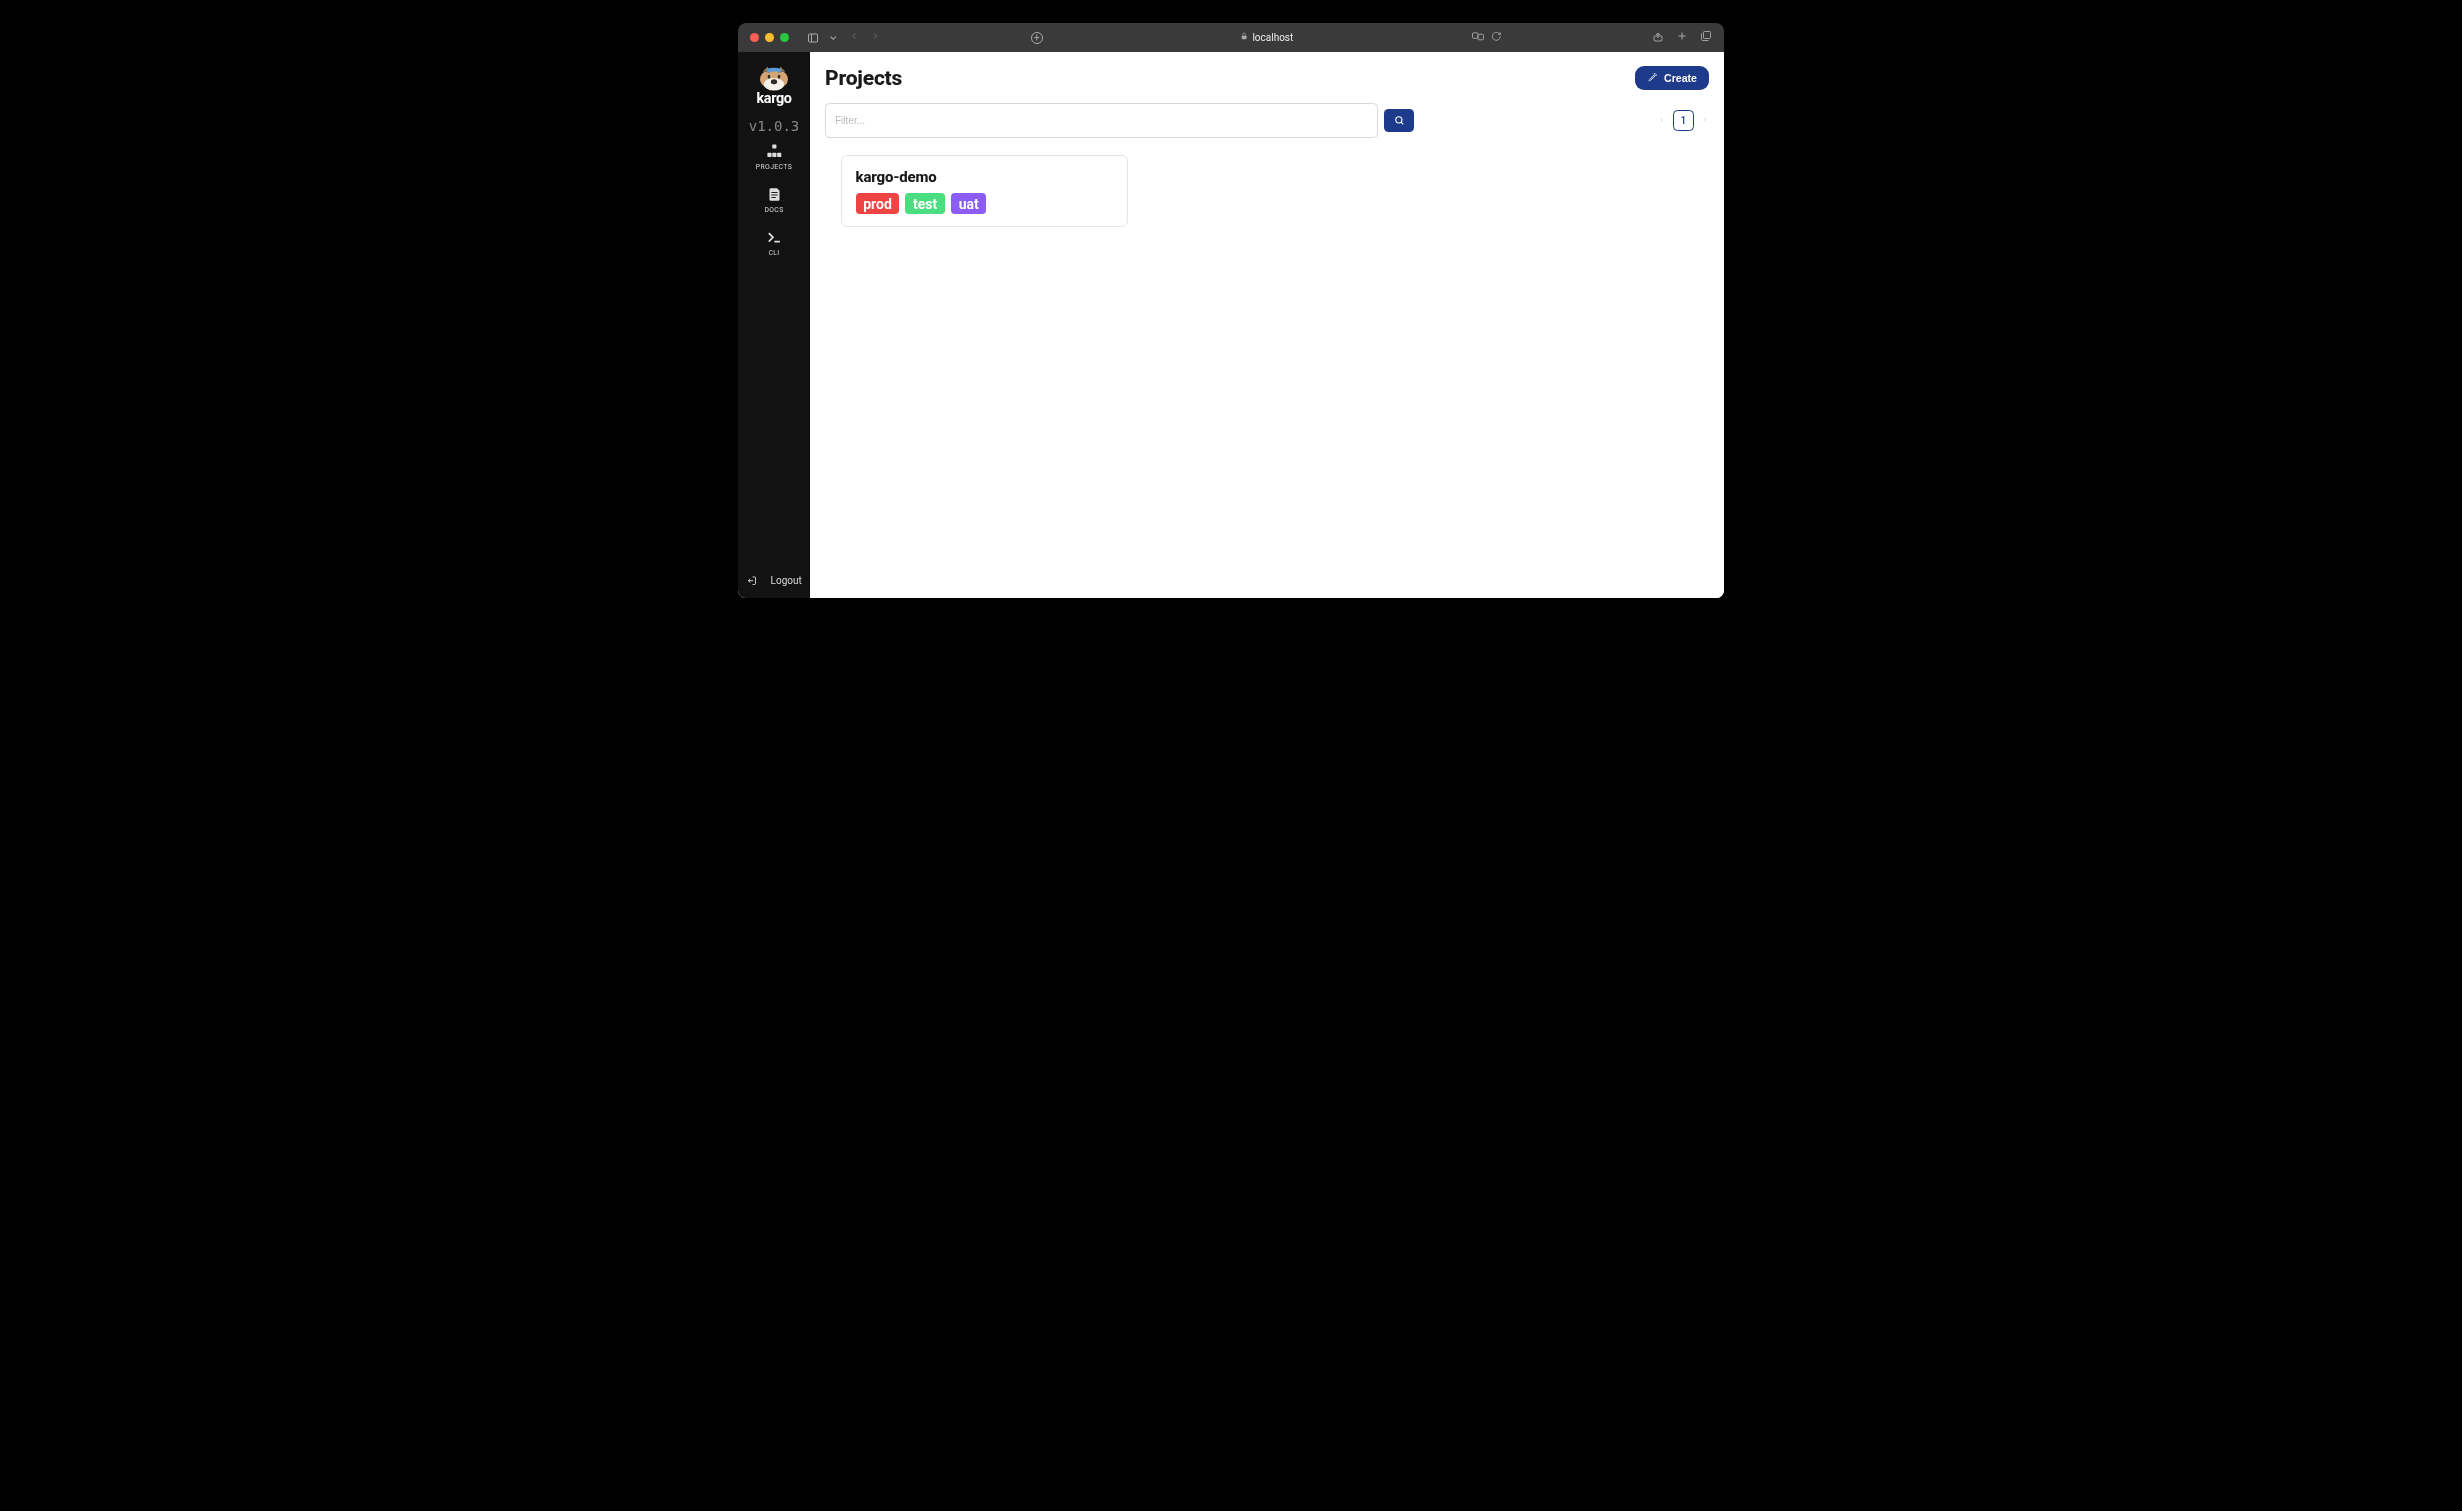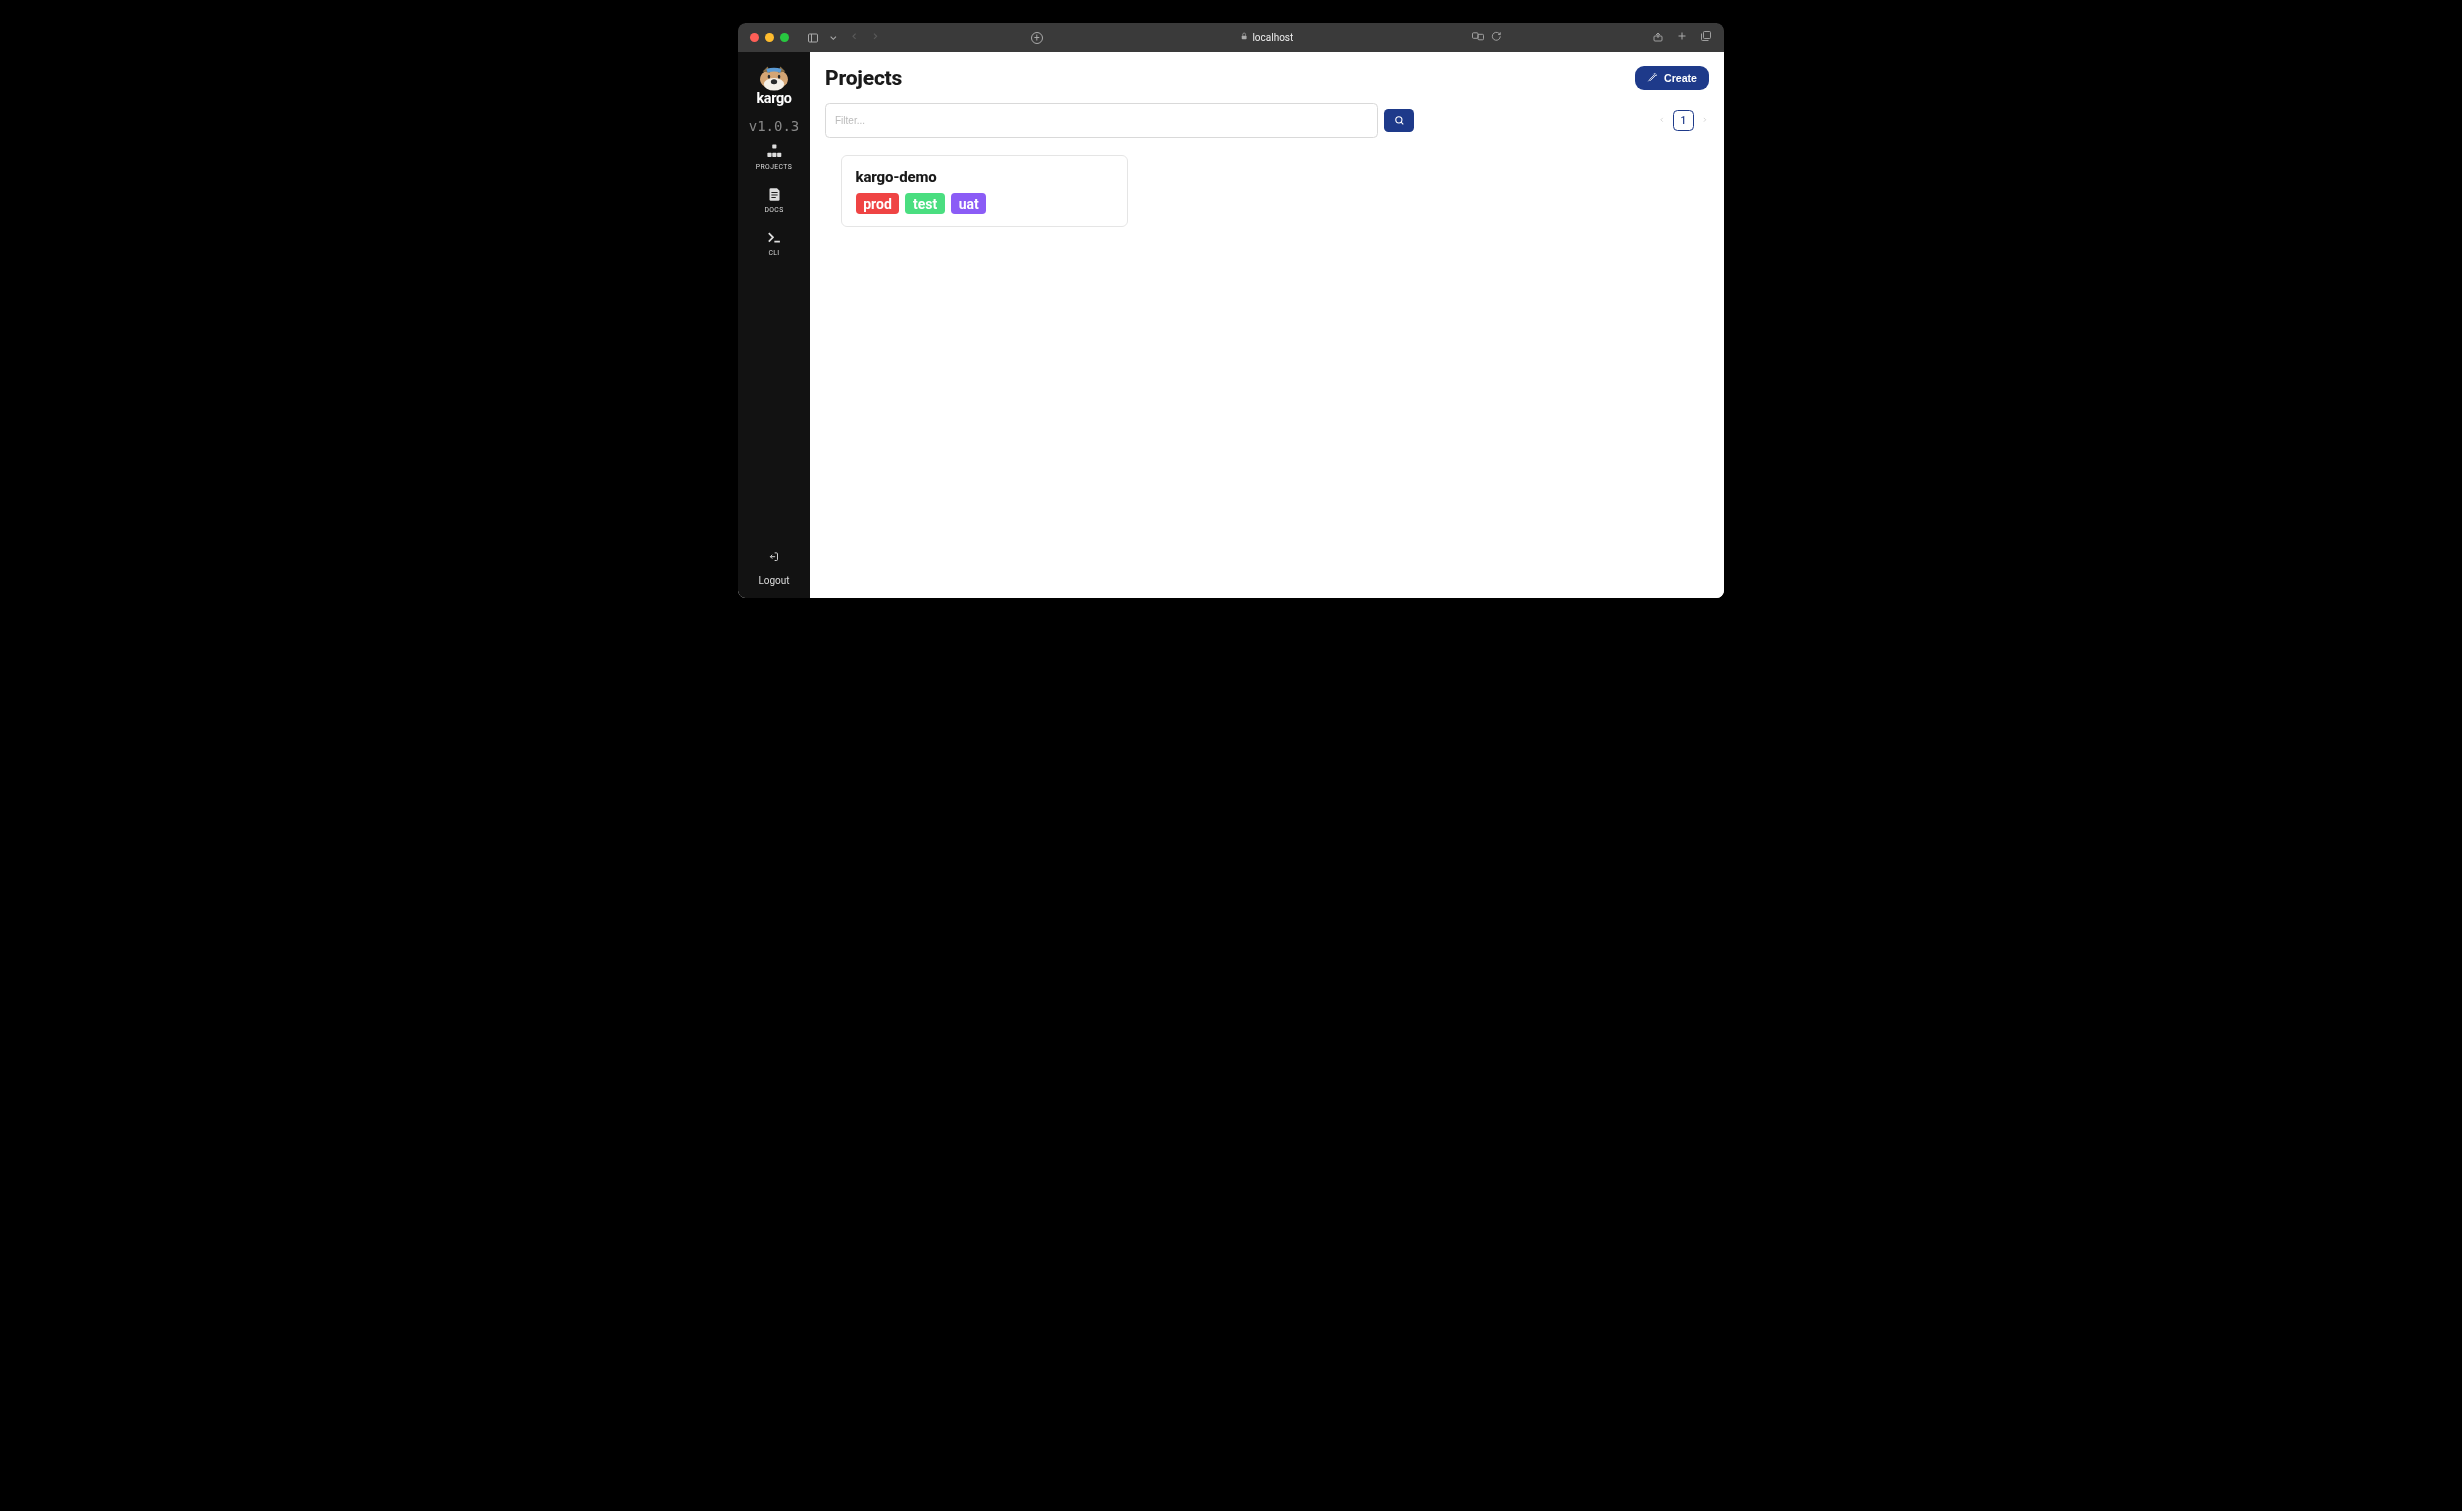--- a/index.html
+++ b/index.html
@@ -186,21 +186,20 @@
       margin-top: auto;
       padding: 12px 0;
       display: flex;
       align-items: center;
       gap: 13px;
       color: #ddd;
       cursor: pointer;
       width: 100%;
       justify-content: center;
       font-size: 10px;
-      flex-direction: column;
     }
     .main-content {
       flex: 1;
       background: #fff;
       padding: 13.6px 15px;
       position: relative;
     }
     .page-header {
       display: flex;
       justify-content: space-between;

